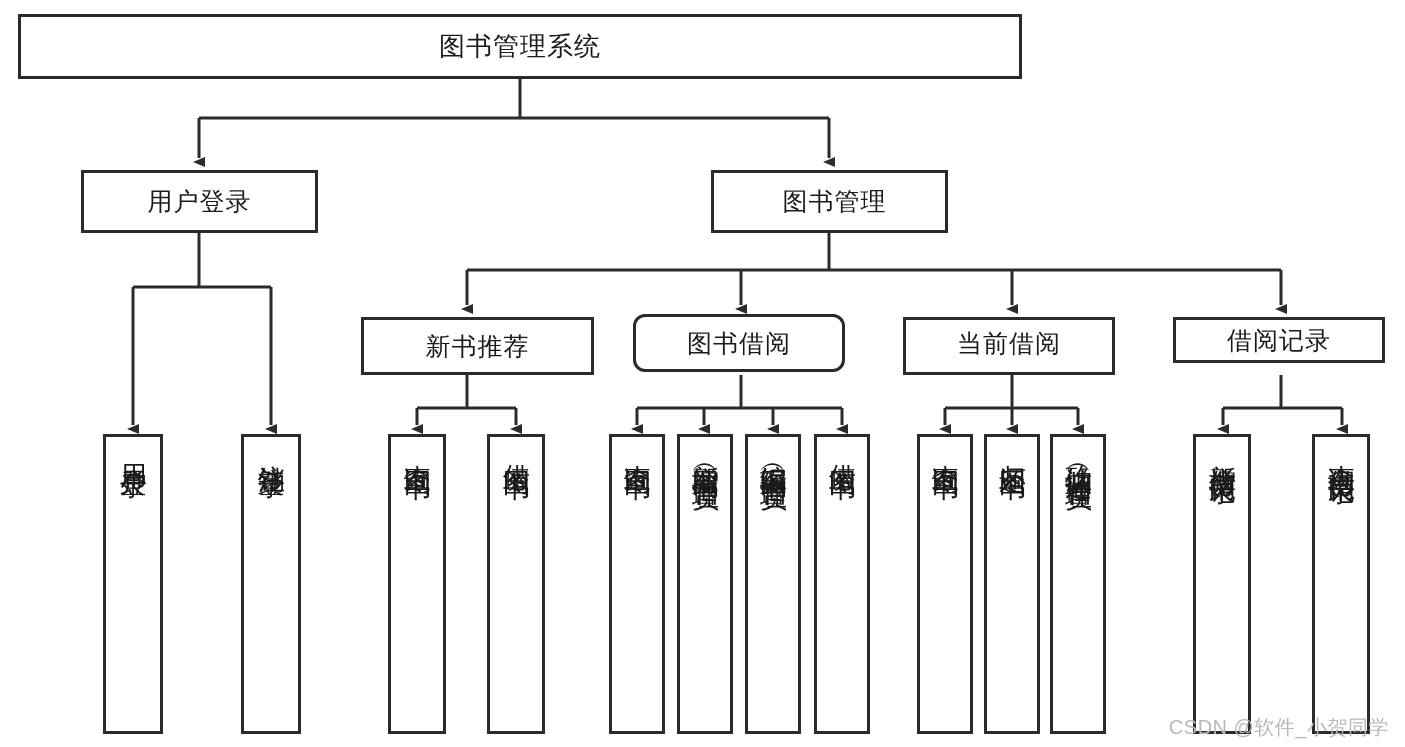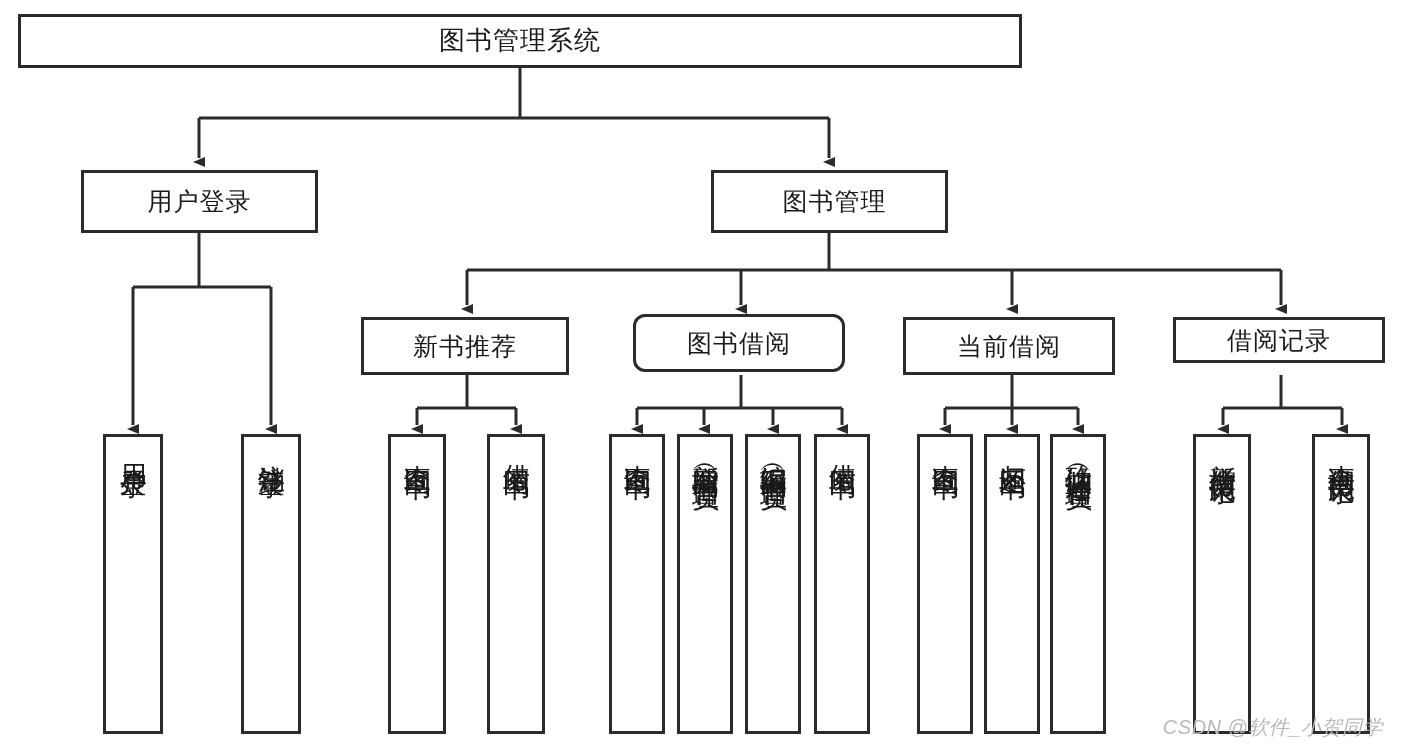--- a/index.html
+++ b/index.html
@@ -54,28 +54,27 @@
     writing-mode: vertical-rl;
     text-orientation: upright;
     font-size: 27px;
     line-height: 1.0;
     letter-spacing: 3px;
     white-space: nowrap;
   }
   .node.root .label { font-size: 26px; }
   .watermark {
     position: absolute;
-    right: 22px;
+    right: 16px;
     bottom: 6px;
     font-size: 20px;
     color: #b9b9b9;
     z-index: 5;
     white-space: nowrap;
     letter-spacing: 0.5px;
-    font-style: italic;
   }
 </style>
 </head>
 <body>
 
 <div id="canvas">
 
   <svg class="edges" viewBox="0 0 1405 747" xmlns="http://www.w3.org/2000/svg">
     <defs>
       <marker id="arrow" markerWidth="10" markerHeight="12" refX="1" refY="6" orient="auto" markerUnits="userSpaceOnUse">
@@ -119,41 +118,41 @@
       <path d="M1012,408 L1012,425" marker-end="url(#arrow)"></path>
       <path d="M1078,408 L1078,425" marker-end="url(#arrow)"></path>
 
       <path d="M1281,375 L1281,408"></path>
       <path d="M1223,408 L1342,408"></path>
       <path d="M1223,408 L1223,425" marker-end="url(#arrow)"></path>
       <path d="M1342,408 L1342,425" marker-end="url(#arrow)"></path>
     </g>
   </svg>
 
-  <div class="node horizontal root" style="left:18px; top:14px; width:1004px; height:54px;">
+  <div class="node horizontal root" style="left:18px; top:14px; width:1004px; height:65px;">
     <span class="label">图书管理系统</span>
   </div>
 
   <div class="node horizontal" style="left:81px; top:170px; width:237px; height:63px;">
     <span class="label">用户登录</span>
   </div>
 
   <div class="node horizontal" style="left:711px; top:170px; width:237px; height:63px;padding-left:10px;">
     <span class="label">图书管理</span>
   </div>
 
-  <div class="node horizontal" style="left:361px; top:317px; width:208px; height:58px;">
+  <div class="node horizontal" style="left:361px; top:317px; width:233px; height:58px;">
     <span class="label">新书推荐</span>
   </div>
 
   <div class="node horizontal" style="left:633px; top:314px; width:212px; height:58px;border-radius:12px;">
     <span class="label">图书借阅</span>
   </div>
 
-  <div class="node horizontal" style="left:903px; top:317px; width:212px; height:58px;">
+  <div class="node horizontal" style="left:903px; top:317px; width:212px; height:58px;font-family:Liberation Mono, monospace;">
     <span class="label">当前借阅</span>
   </div>
 
   <div class="node horizontal" style="left:1173px; top:317px; width:212px; height:46px;">
     <span class="label">借阅记录</span>
   </div>
 
   <div class="node vertical" style="left:103px; top:434px; width:60px; height:300px;">
     <span class="label">用户登录</span>
   </div>

